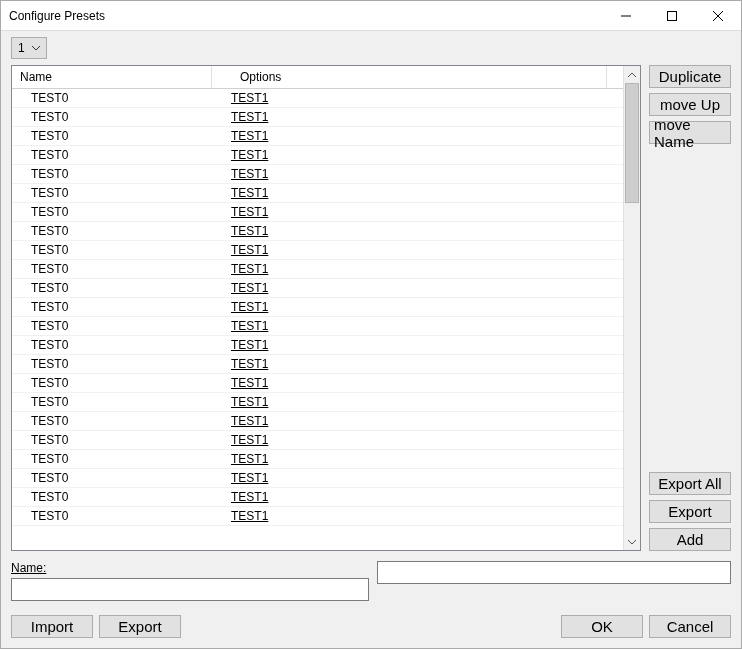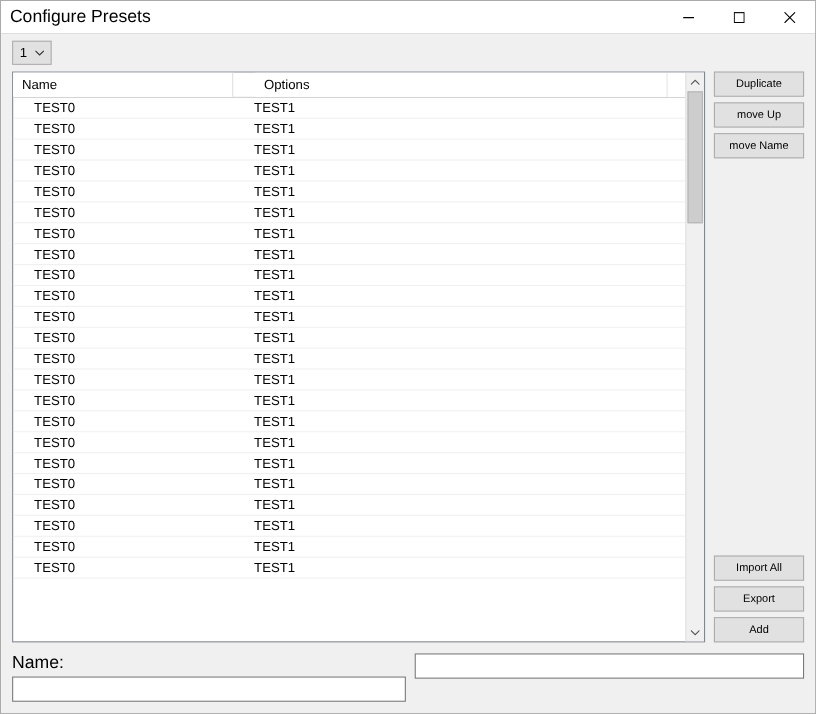--- a/index.html
+++ b/index.html
@@ -20,21 +20,21 @@
   .titlebar {
     height: 30px;
     background: #fff;
     display: flex;
     align-items: center;
     padding-left: 8px;
     border-bottom: 1px solid #ddd;
   }
   .titlebar .title {
     flex: 1;
-    font-size: 16px;
+    font-size: 12px;
   }
   .titlebar .winbtn {
     width: 46px;
     height: 30px;
     display: flex;
     align-items: center;
     justify-content: center;
     color: #000;
   }
   .titlebar .winbtn svg { display:block; }
@@ -112,21 +112,21 @@
     align-items: center;
     border-bottom: 1px solid #f0f0f0;
   }
   .trow .td {
     font-size: 12px;
     padding: 0 19px;
     overflow: hidden;
     white-space: nowrap;
   }
   .td.name { width: 200px; }
-  .td.options { flex: 1; }
+  .td.options { flex: 1; text-decoration: underline; }
 
   
   .vscroll {
     width: 17px;
     background: #f0f0f0;
     border-left: 1px solid #e0e0e0;
     display: flex;
     flex-direction: column;
   }
   .vscroll .arrow {
@@ -153,40 +153,40 @@
     width: 82px;
     display: flex;
     flex-direction: column;
     gap: 5px;
   }
   .rightbuttons .spacer { flex: 1; }
   .btn {
     height: 23px;
     border: 1px solid #adadad;
     background: #e1e1e1;
-    font-size: 10px;
+    font-size: 15px;
     display: flex;
     align-items: center;
     justify-content: center;
     padding: 0 4px;
     cursor: default;
   }
 
   .form-row {
     display: flex;
     gap: 8px;
     margin-top: 10px;
   }
   .form-col {
     flex: 1;
     display: flex;
     flex-direction: column;
   }
   .form-col.left { flex: 0 0 358px; }
-  .form-label { font-size: 16px; margin-bottom: 3px; }
+  .form-label { font-size: 12px; margin-bottom: 3px; text-decoration: underline; }
   .textinput {
     height: 23px;
     border: 1px solid #7a7a7a;
     background: #fff;
     padding: 2px 4px;
     font-size: 12px;
     font-family: inherit;
   }
 
   .bottomrow {
@@ -351,30 +351,37 @@
             </svg>
         </div>
       </div>
     </div>
 
     <div class="rightbuttons">
       <div class="btn">Duplicate</div>
       <div class="btn">move Up</div>
       <div class="btn">move Name</div>
       <div class="spacer"></div>
-      <div class="btn">Import All</div>
+      <div class="btn">Export All</div>
       <div class="btn">Export</div>
       <div class="btn">Add</div>
     </div>
   </div>
 
   <div class="form-row">
     <div class="form-col left">
       <div class="form-label">Name:</div>
       <input class="textinput" type="text" value="" style="">
     </div>
     <div class="form-col">
       <input class="textinput" type="text" value="" style="">
     </div>
   </div>
 
+  <div class="bottomrow">
+    <div class="btn">Import</div>
+    <div class="btn">Export</div>
+    <div class="gap"></div>
+    <div class="btn">OK</div>
+    <div class="btn">Cancel</div>
+  </div>
 
 </div>
 
 </body></html>

